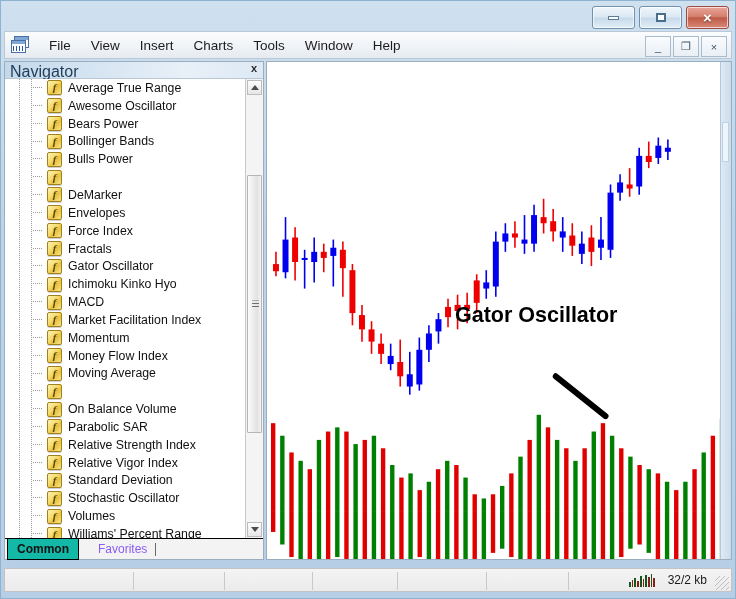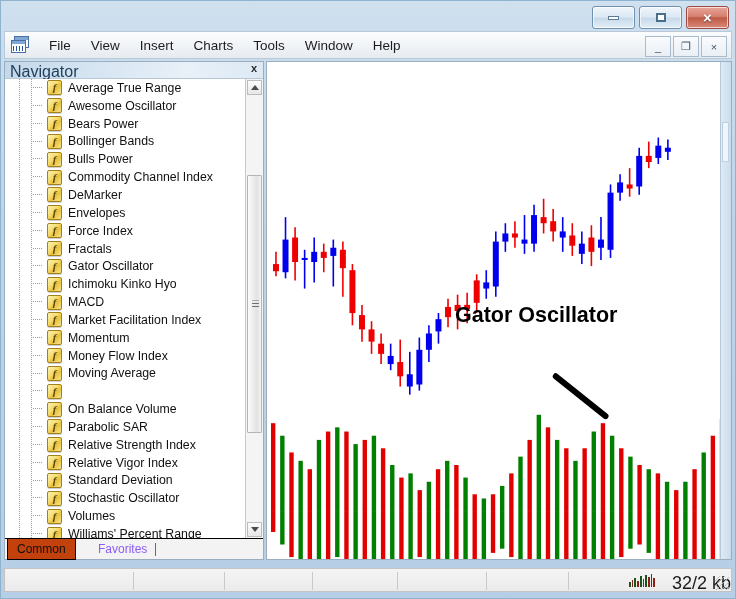--- a/index.html
+++ b/index.html
@@ -95,21 +95,21 @@
   .tri.up{border-bottom:5px solid #4c4c4c;}
   .tri.dn{border-top:5px solid #4c4c4c;}
   .sb-thumb{position:absolute;left:1px;width:15px;top:96px;height:258px;
     background:linear-gradient(to right,#fbfbfb 0%,#ededed 40%,#e2e2e2 70%,#f4f4f4 100%);
     border:1px solid #b5b5b5;box-sizing:border-box;border-radius:1px;}
   .grip{position:absolute;left:4px;top:50%;transform:translateY(-50%);width:7px;height:7px;
     background:repeating-linear-gradient(to bottom,#6f6f6f 0 1px,transparent 1px 3px);}
   
   .nav-tabs{flex:0 0 20px;height:20px;position:relative;background:#f3f3f3;border-top:1px solid #000;}
   .ntab{position:absolute;top:0;height:20px;display:flex;align-items:center;padding:0 9px;font-size:12px;}
-  .ntab.sel{left:2px;background:#c2410c;border:1px solid #000;border-top:none;color:#111;font-weight:normal;}
+  .ntab.sel{left:2px;background:#14b8a6;border:1px solid #000;border-top:none;color:#111;font-weight:bold;}
   .ntab.unsel{left:84px;color:#8b5cf6;}
   .caretline{position:absolute;left:150px;top:4px;width:1px;height:13px;background:#6a6a6a;}
   
   .chartwrap{
     position:absolute;left:265px;top:60px;right:3px;bottom:38px;
     background:#fff;border:1px solid #9aaec0;box-sizing:border-box;overflow:hidden;
   }
   .chartsvg{display:block;width:100%;height:100%;}
   .annot{
     position:absolute;left:188px;top:240px;width:230px;
@@ -123,21 +123,21 @@
   .statusbar{
     position:absolute;left:3px;right:3px;bottom:6px;height:24px;
     background:linear-gradient(to bottom,#f4f4f4,#ebebeb);
     border:1px solid #c3c3c3;box-sizing:border-box;
     display:flex;align-items:center;
   }
   .sdiv{position:absolute;top:3px;width:1px;height:18px;background:#c9c9c9;}
   .sig{position:absolute;right:76px;top:5px;width:26px;height:13px;display:flex;align-items:flex-end;gap:1px;}
   .sig b{display:block;width:2px;background:#14561f;}
   .sig b.r{background:#8d1f14;}
-  .kb{position:absolute;right:0;top:4px;font-size:18px;color:#1b1b1b;}
+  .kb{position:absolute;right:24px;top:4px;font-size:12px;color:#1b1b1b;}
   .grip-corner{position:absolute;right:2px;bottom:1px;width:14px;height:14px;
     background:
       linear-gradient(135deg,transparent 46%,#b6b6b6 46%,#b6b6b6 54%,transparent 54%) 0 0/5px 5px repeat;
     opacity:.85;}
 </style>
 </head>
 <body>
 
 <div id="app">
 
@@ -207,21 +207,20 @@
             <span class="ilabel">Bollinger Bands</span>
           </div>
           <div class="item">
             <span class="elbow"></span>
             <span class="ficon">f</span>
             <span class="ilabel">Bulls Power</span>
           </div>
           <div class="item">
             <span class="elbow"></span>
             <span class="ficon">f</span>
-            <span class="ilabel">Commodity Channel Index</span>
           </div>
           <div class="item">
             <span class="elbow"></span>
             <span class="ficon">f</span>
             <span class="ilabel">DeMarker</span>
           </div>
           <div class="item">
             <span class="elbow"></span>
             <span class="ficon">f</span>
             <span class="ilabel">Envelopes</span>

